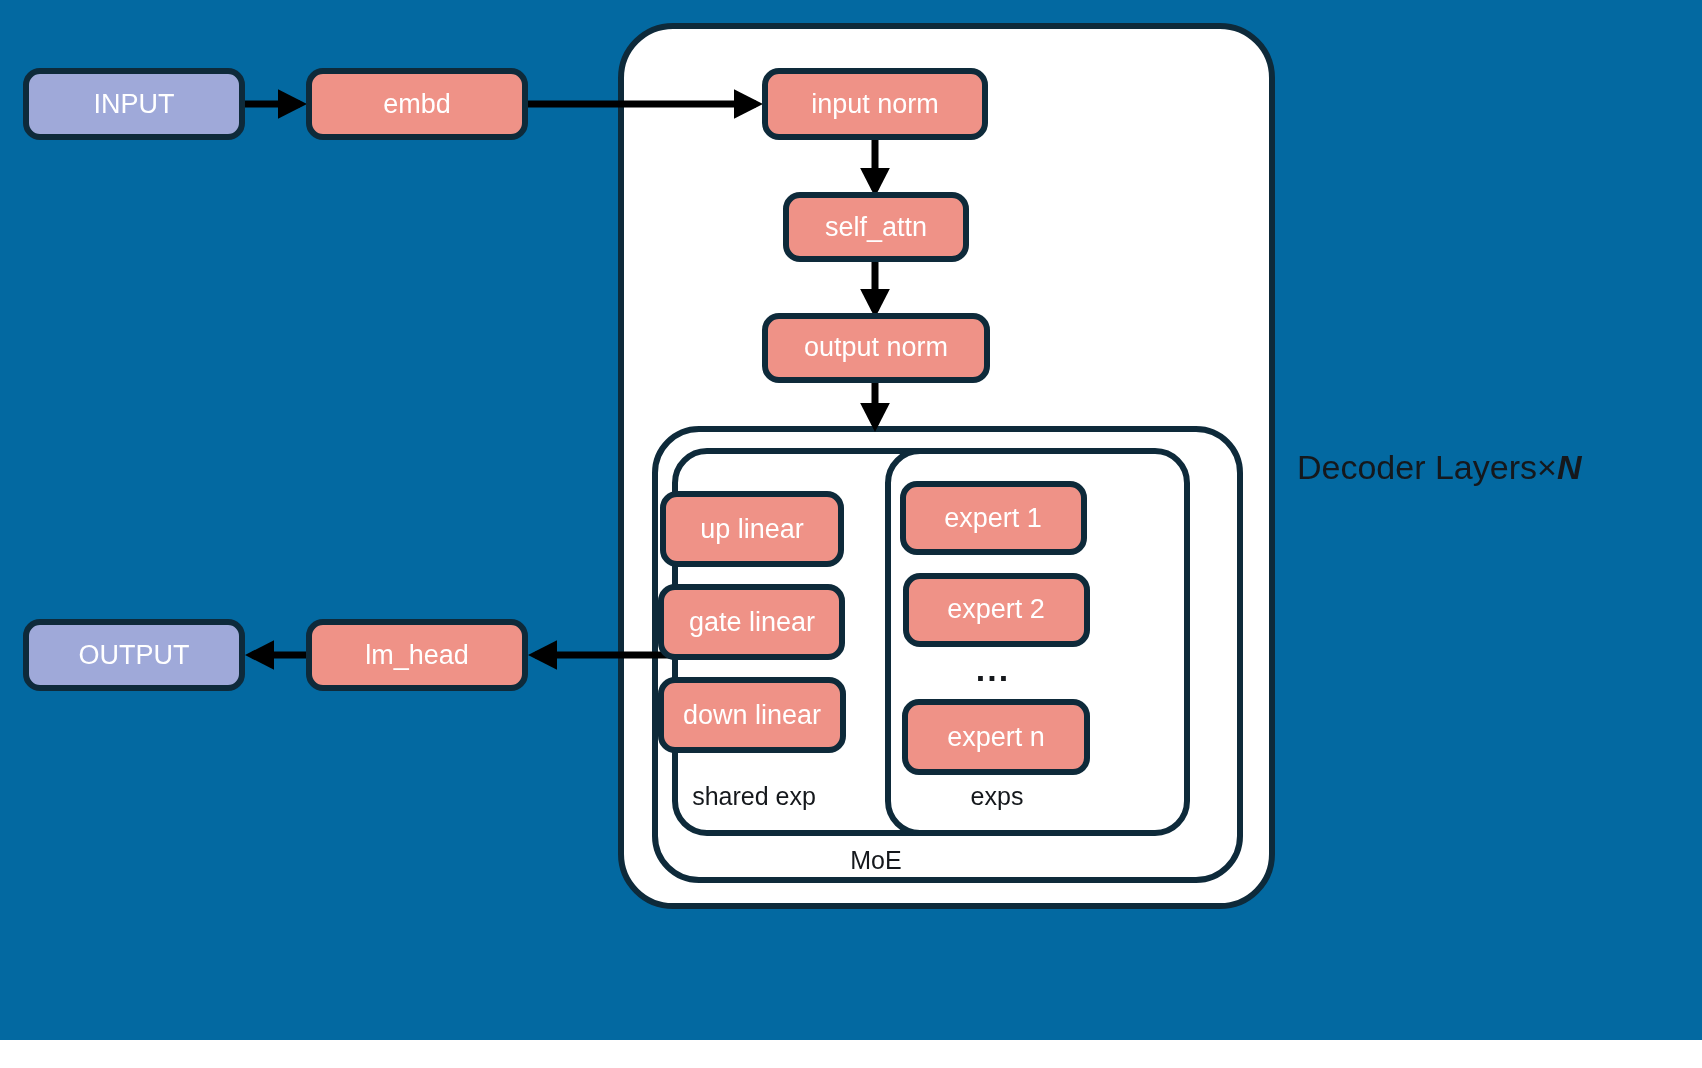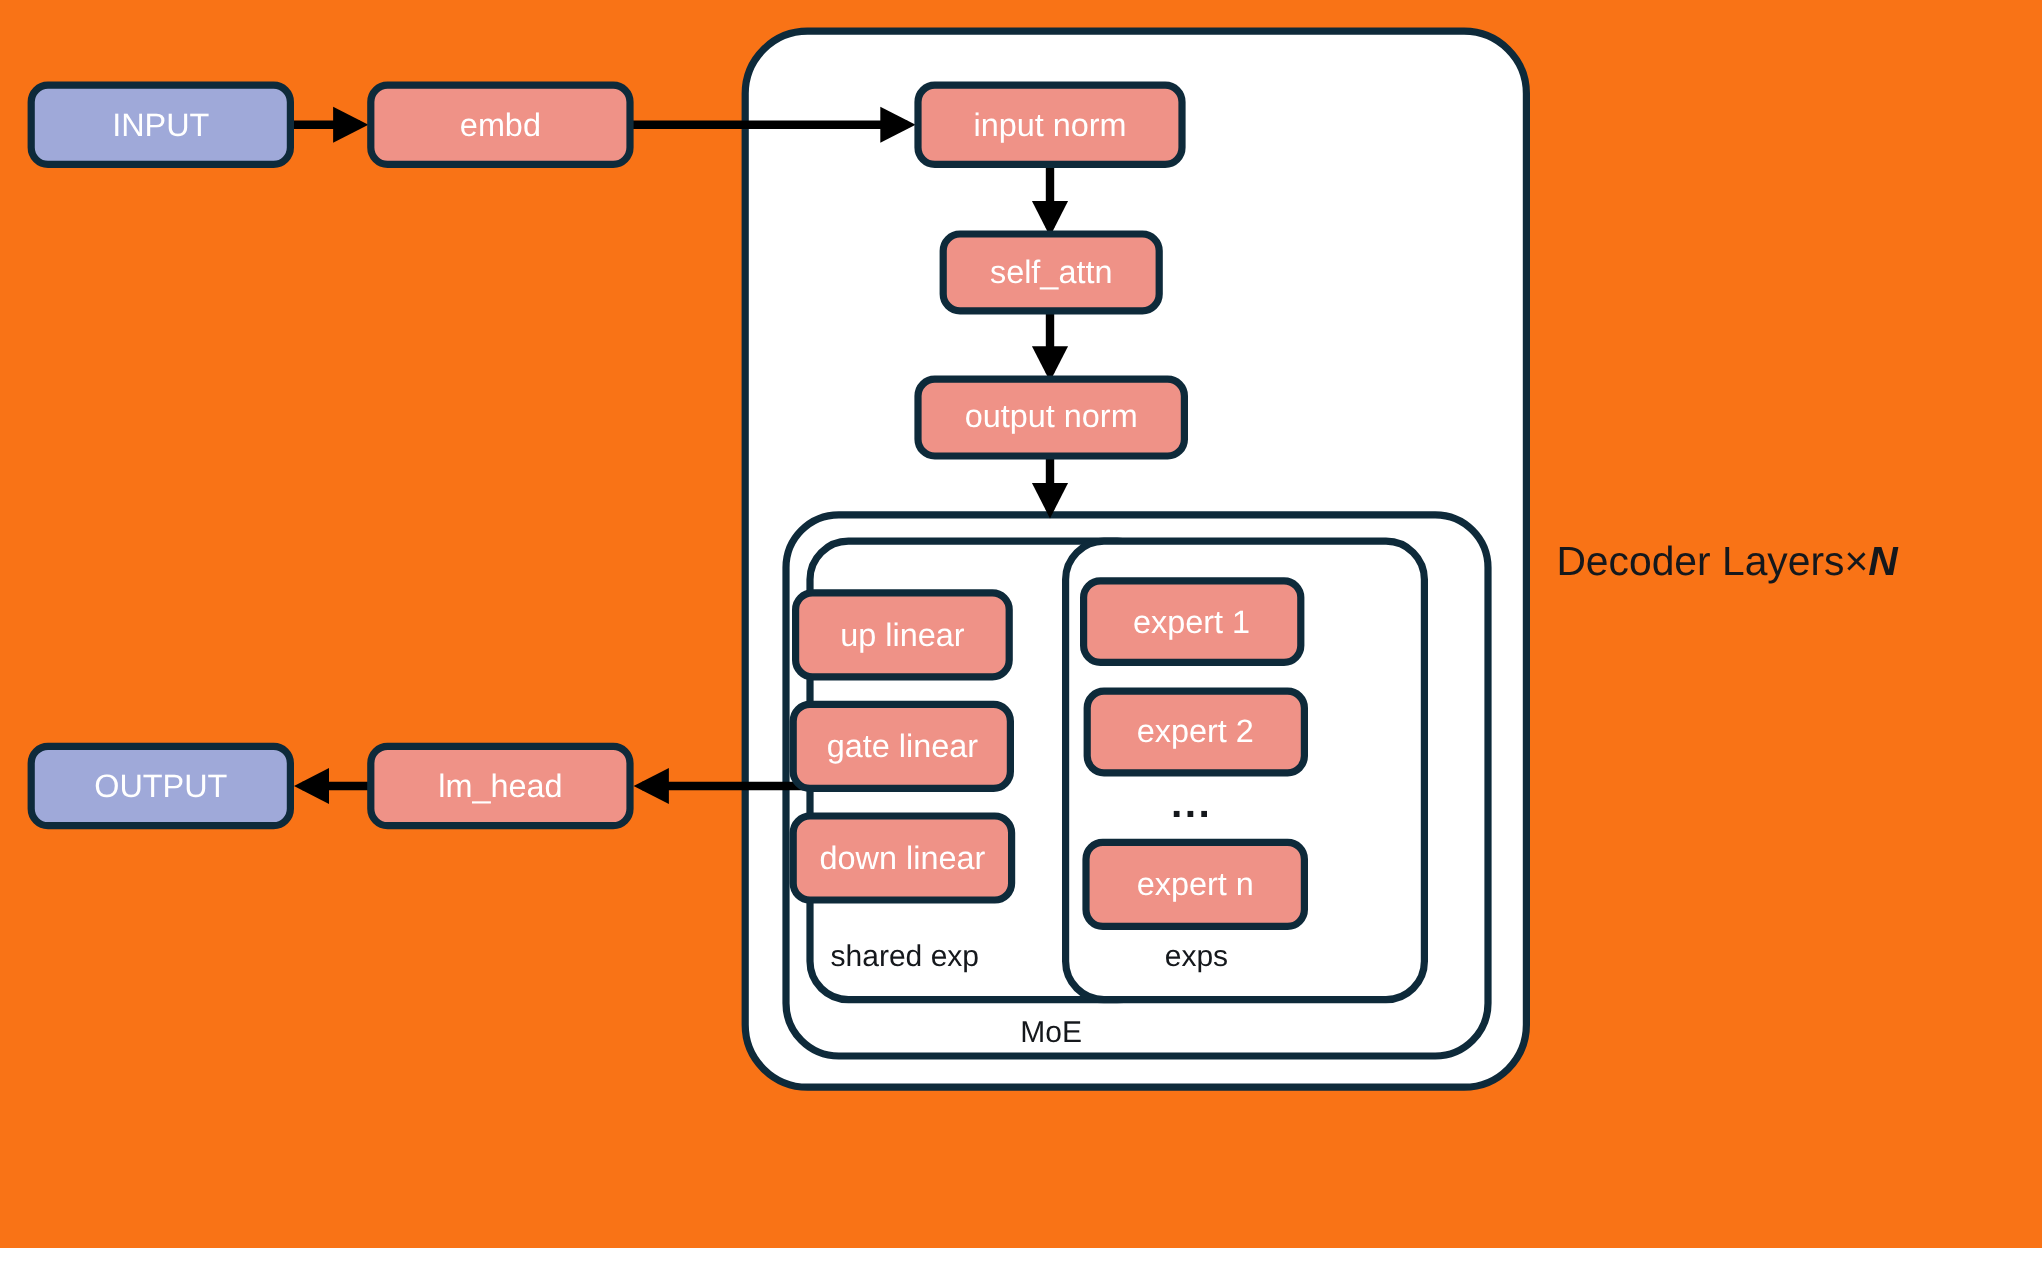--- a/index.html
+++ b/index.html
@@ -10,21 +10,21 @@
   body {
     width: 1702px;
     height: 1068px;
     font-family: "Liberation Sans", sans-serif;
     overflow: hidden;
   }
   #canvas {
     position: relative;
     width: 1702px;
     height: 1040px;
-    background: #f97316;
+    background: #0369a1;
   }
   svg.diagram {
     position: absolute;
     top: 0;
     left: 0;
     width: 1702px;
     height: 1068px;
   }
   .node-rect {
     stroke: #0e2a3a;

